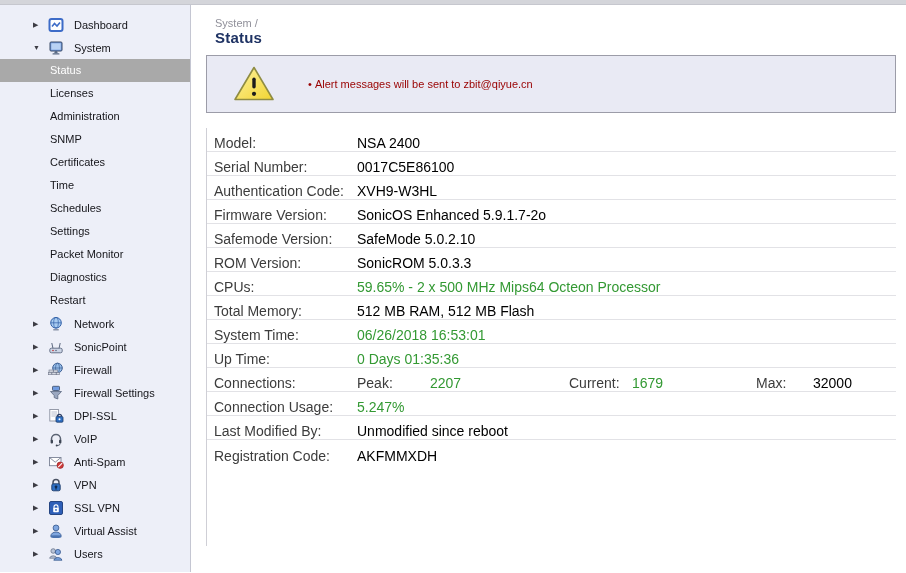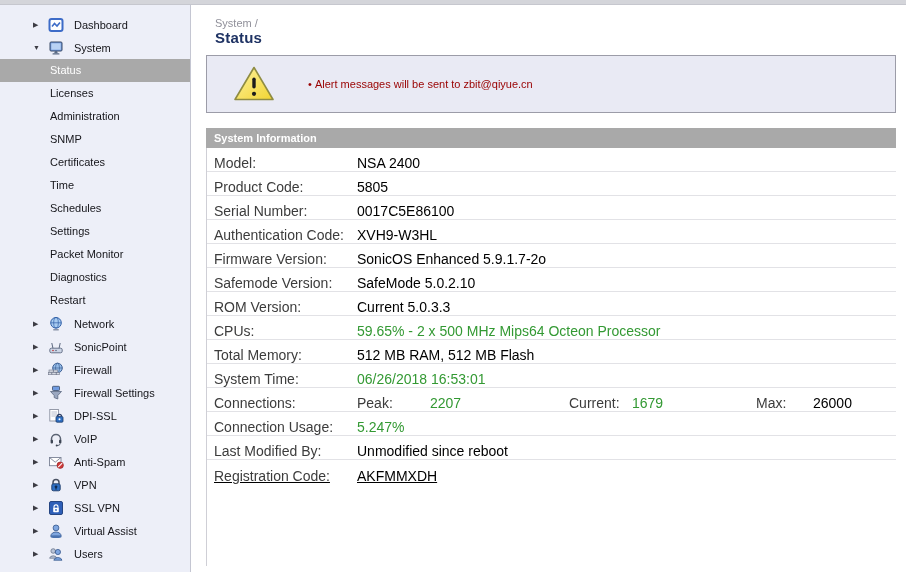--- a/index.html
+++ b/index.html
@@ -52,21 +52,21 @@
   .info-panel { margin-top: 15px; width: 690px; }
   .panel-header {
     height: 20px; line-height: 20px; background: #a9a9a9;
     color: #ffffff; font-size: 11px; font-weight: bold; padding-left: 8px;
   }
   .panel-body { border-left: 1px solid #cfcfd6; min-height: 418px; background: #ffffff; }
   .info-row {
     display: flex; align-items: flex-end; height: 24px;
     border-bottom: 1px solid #e2e2e6; font-size: 14px; padding-left: 7px;
   }
-  .info-row:last-child { border-bottom: none; text-decoration: underline; }
+  .info-row:last-child { border-bottom: none; }
   .info-row .k { width: 143px; color: #3c3c3c; flex: none; }
   .info-row .v { color: #000000; }
   .green { color: #339933 !important; }
   .v.multi { display: flex; flex: 1; }
   .grp { display: inline-flex; }
   .grp .gk { color: #3c3c3c; }
   .grp0 { width: 212px; } .grp0 .gk { width: 73px; }
   .grp1 { width: 187px; } .grp1 .gk { width: 63px; }
   .grp2 .gk { width: 57px; }
 </style>
@@ -277,78 +277,75 @@
           <rect x="19.3" y="12.5" width="3.4" height="11" rx="1.7" fill="#1c1c1c"></rect>
           <circle cx="21" cy="28.8" r="2.1" fill="#1c1c1c"></circle>
         </svg>
       </span>
       <ul class="alert-list">
         <li>Alert messages will be sent to zbit@qiyue.cn</li>
       </ul>
     </div>
 
     <section class="info-panel">
-      <header class="panel-header">
-        <span>System Information</span>
-      </header>
       <div id="info-rows" class="panel-body">
           <div class="info-row">
             <span class="k">Model:</span>
             <span class="v">NSA 2400</span>
           </div>
           <div class="info-row">
-            <span class="k">Product Code:</span>
-            <span class="v">5805</span>
-          </div>
-          <div class="info-row">
             <span class="k">Serial Number:</span>
             <span class="v">0017C5E86100</span>
           </div>
           <div class="info-row">
             <span class="k">Authentication Code:</span>
             <span class="v">XVH9-W3HL</span>
           </div>
           <div class="info-row">
             <span class="k">Firmware Version:</span>
             <span class="v">SonicOS Enhanced 5.9.1.7-2o</span>
           </div>
           <div class="info-row">
             <span class="k">Safemode Version:</span>
             <span class="v">SafeMode 5.0.2.10</span>
           </div>
           <div class="info-row">
             <span class="k">ROM Version:</span>
-            <span class="v">Current 5.0.3.3</span>
+            <span class="v">SonicROM 5.0.3.3</span>
           </div>
           <div class="info-row">
             <span class="k">CPUs:</span>
             <span class="v green">59.65% - 2 x 500 MHz Mips64 Octeon Processor</span>
           </div>
           <div class="info-row">
             <span class="k">Total Memory:</span>
             <span class="v">512 MB RAM, 512 MB Flash</span>
           </div>
           <div class="info-row">
             <span class="k">System Time:</span>
             <span class="v green">06/26/2018 16:53:01</span>
+          </div>
+          <div class="info-row">
+            <span class="k">Up Time:</span>
+            <span class="v green">0 Days 01:35:36</span>
           </div>
           <div class="info-row">
             <span class="k">Connections:</span>
             <span class="v multi">
               <span class="grp grp0">
                 <span class="gk">Peak:</span>
                 <span class="gv green">2207</span>
               </span>
               <span class="grp grp1">
                 <span class="gk">Current:</span>
                 <span class="gv green">1679</span>
               </span>
               <span class="grp grp2">
                 <span class="gk">Max:</span>
-                <span class="gv">26000</span>
+                <span class="gv">32000</span>
               </span>
             </span>
           </div>
           <div class="info-row">
             <span class="k">Connection Usage:</span>
             <span class="v green">5.247%</span>
           </div>
           <div class="info-row">
             <span class="k">Last Modified By:</span>
             <span class="v">Unmodified since reboot</span>

